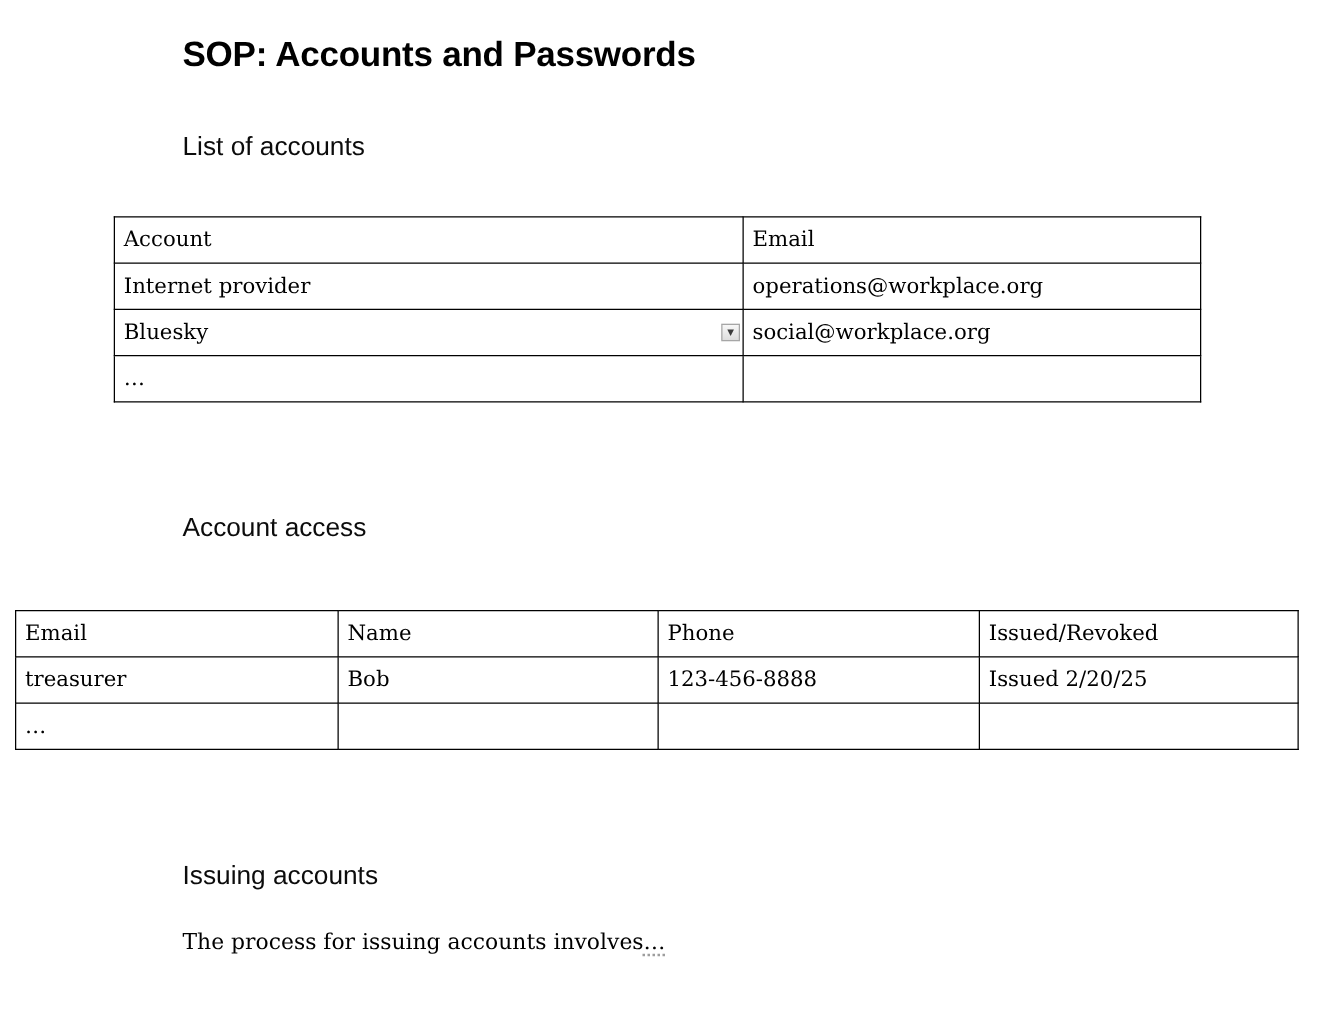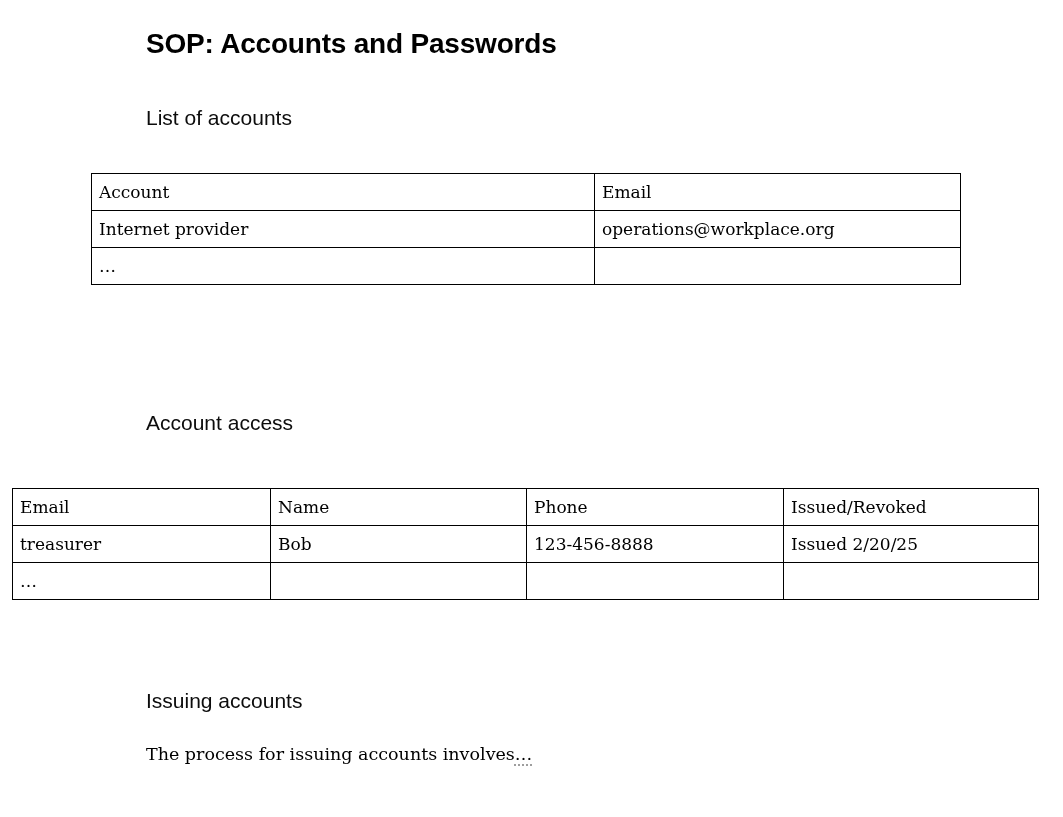--- a/index.html
+++ b/index.html
@@ -104,20 +104,29 @@
   <tbody>
     <tr>
       <td>Account</td>
       <td>Email</td>
     </tr>
     <tr>
       <td>Internet provider</td>
       <td>operations@workplace.org</td>
     </tr>
     <tr>
+      <td class="has-widget">
+        <span>Bluesky</span>
+        <span class="cell-dropdown">
+          <span>▼</span>
+        </span>
+      </td>
+      <td>social@workplace.org</td>
+    </tr>
+    <tr>
       <td>…</td>
       <td></td>
     </tr>
   </tbody>
 </table>
 
 <div class="doc-h2" id="heading-access">Account access</div>
 
 <table class="doc-table" id="table-access">
   <colgroup>

